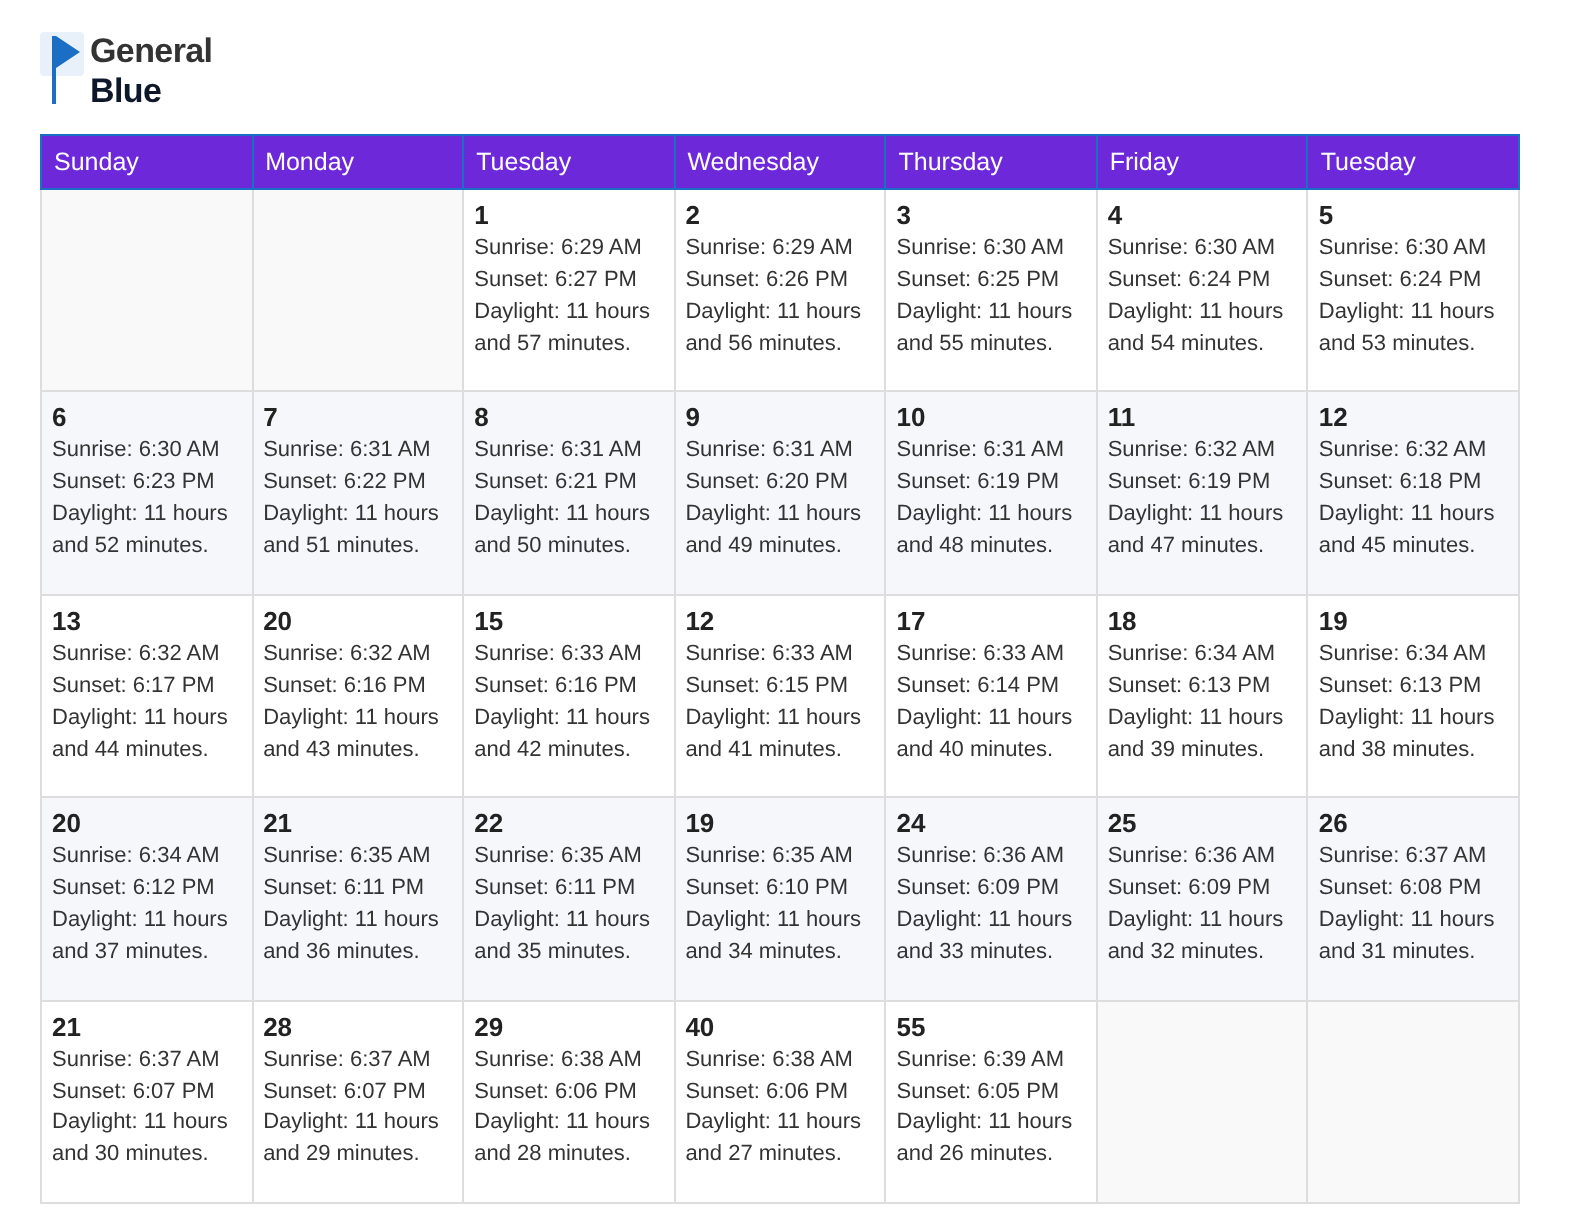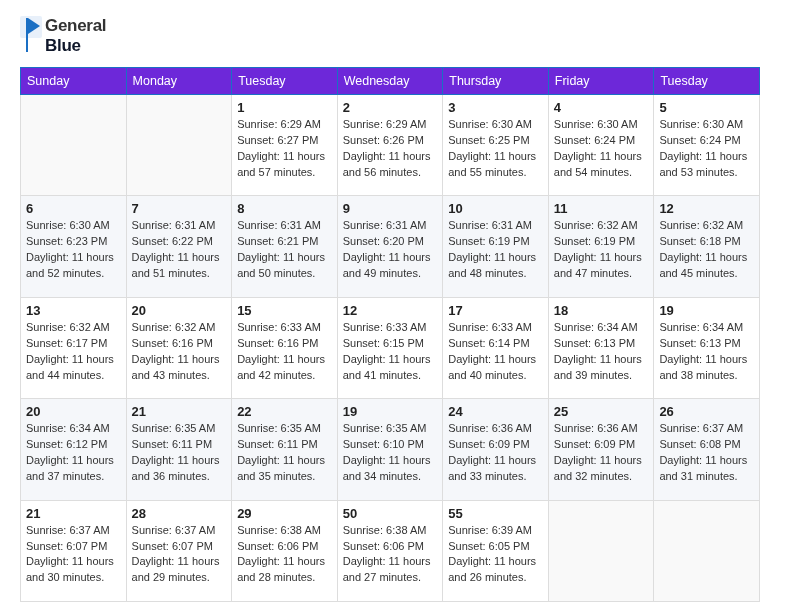--- a/index.html
+++ b/index.html
@@ -302,21 +302,21 @@
 Sunset: 6:07 PM
 Daylight: 11 hours and 29 minutes.</div>
           </td>
           <td>
             <span class="day-num">29</span>
             <div class="day-info" style="white-space: pre-line;">Sunrise: 6:38 AM
 Sunset: 6:06 PM
 Daylight: 11 hours and 28 minutes.</div>
           </td>
           <td>
-            <span class="day-num">50</span>
+            <span class="day-num">40</span>
             <div class="day-info" style="white-space: pre-line;">Sunrise: 6:38 AM
 Sunset: 6:06 PM
 Daylight: 11 hours and 27 minutes.</div>
           </td>
           <td>
             <span class="day-num">55</span>
             <div class="day-info" style="white-space: pre-line;">Sunrise: 6:39 AM
 Sunset: 6:05 PM
 Daylight: 11 hours and 26 minutes.</div>
           </td>

